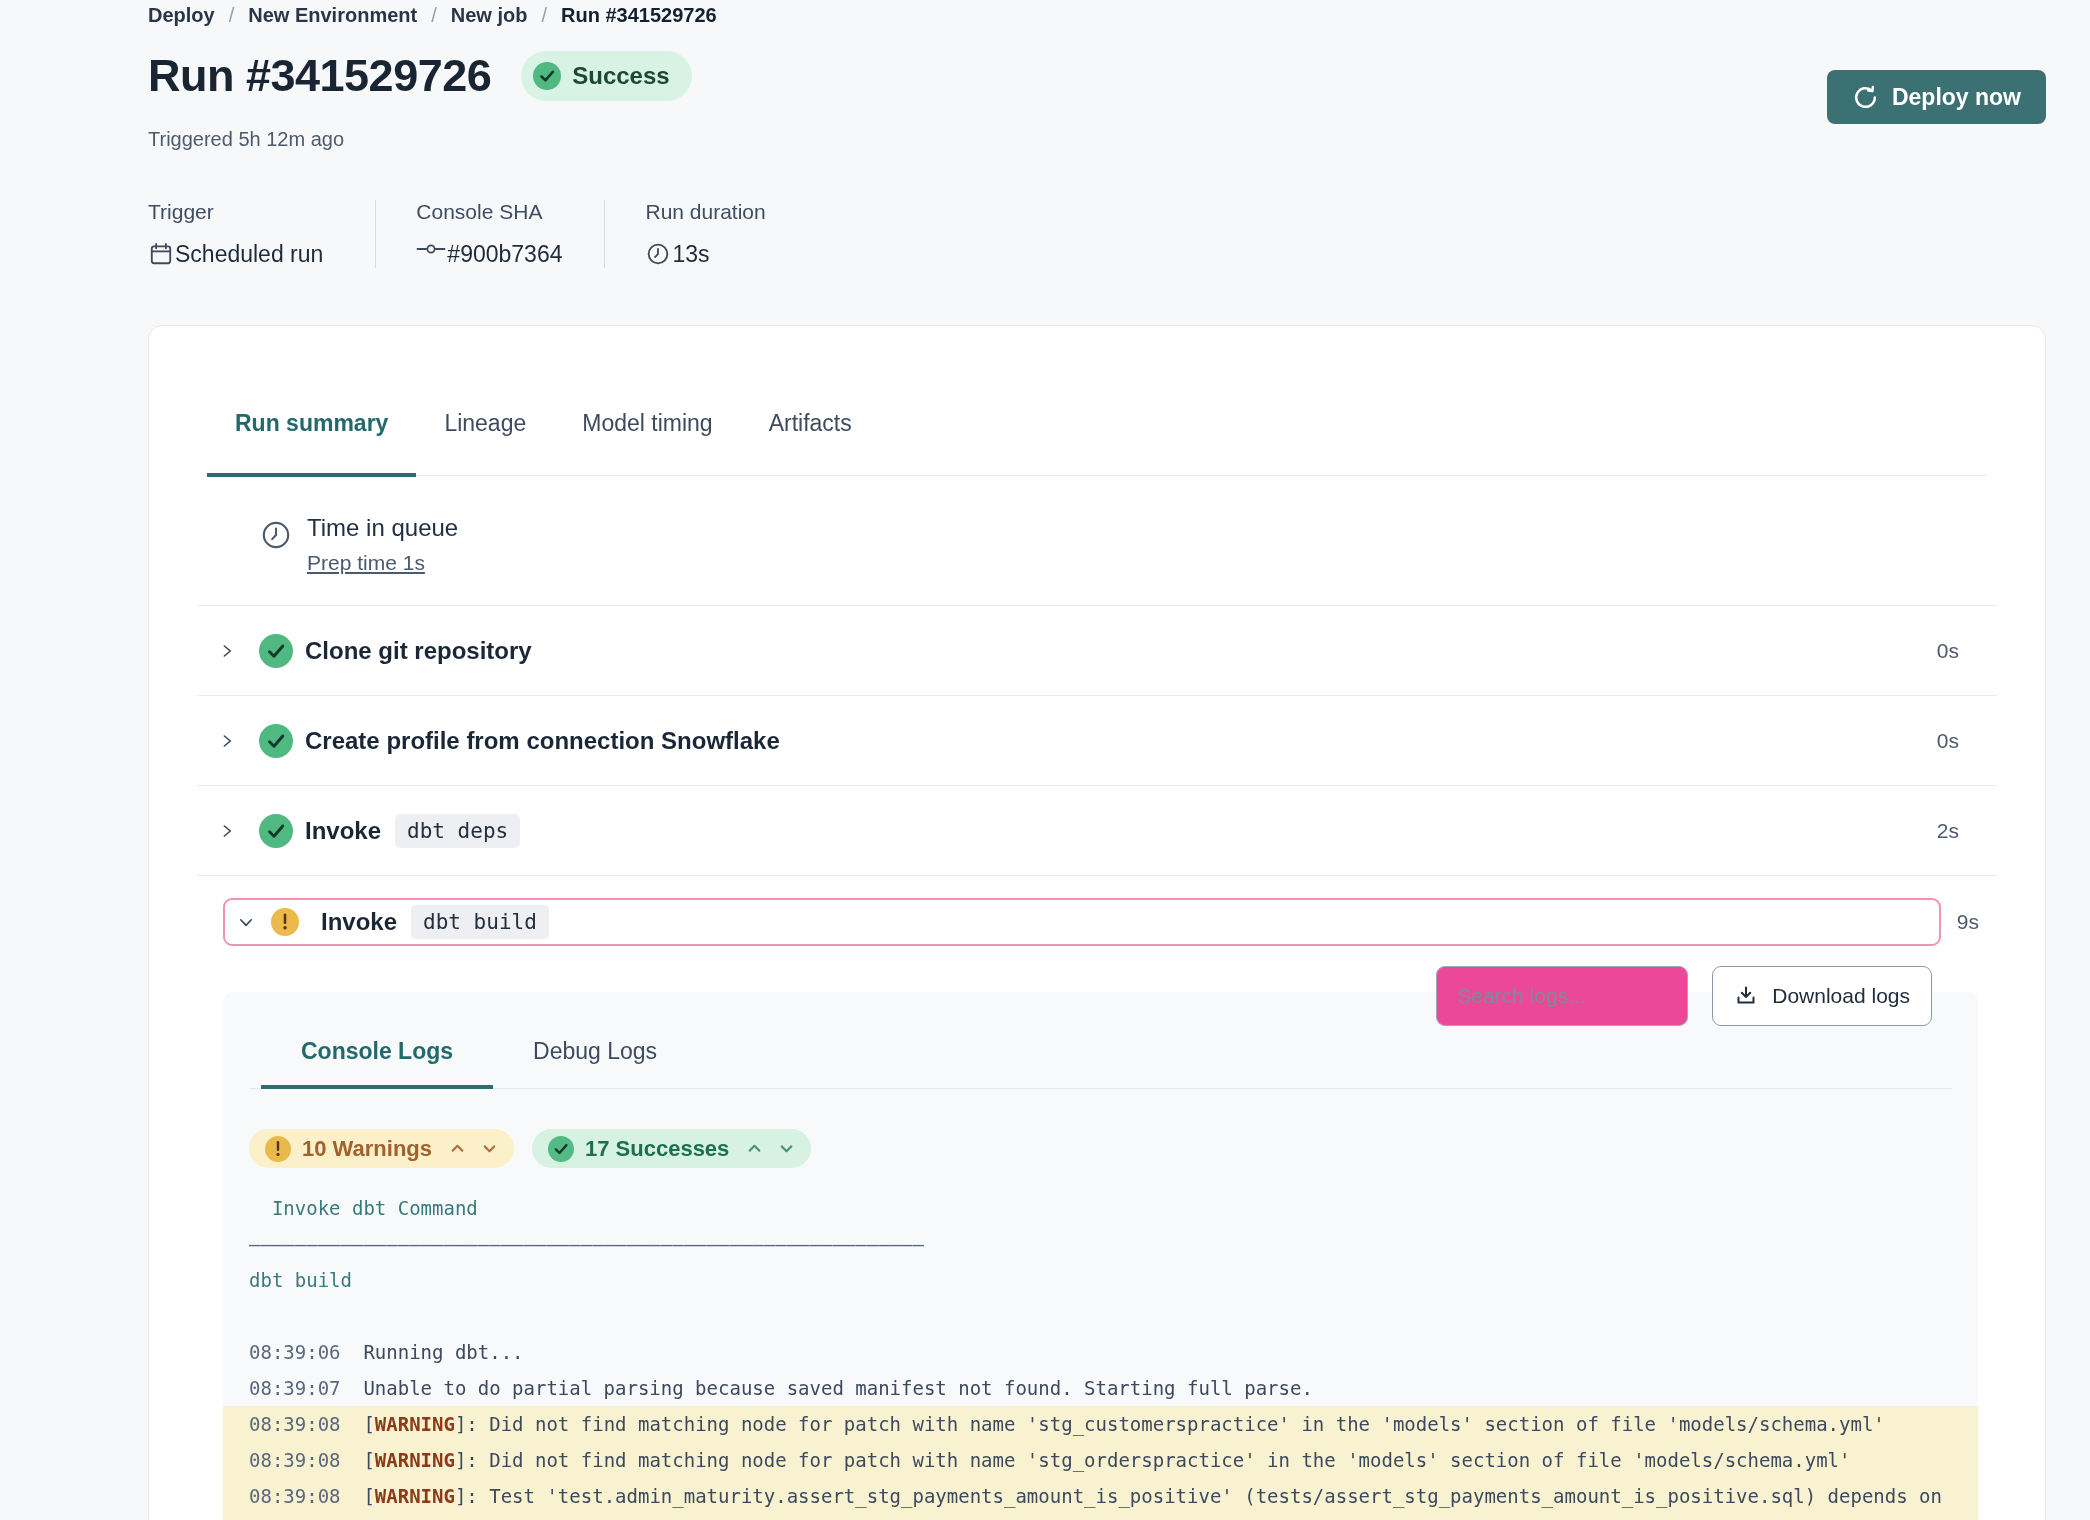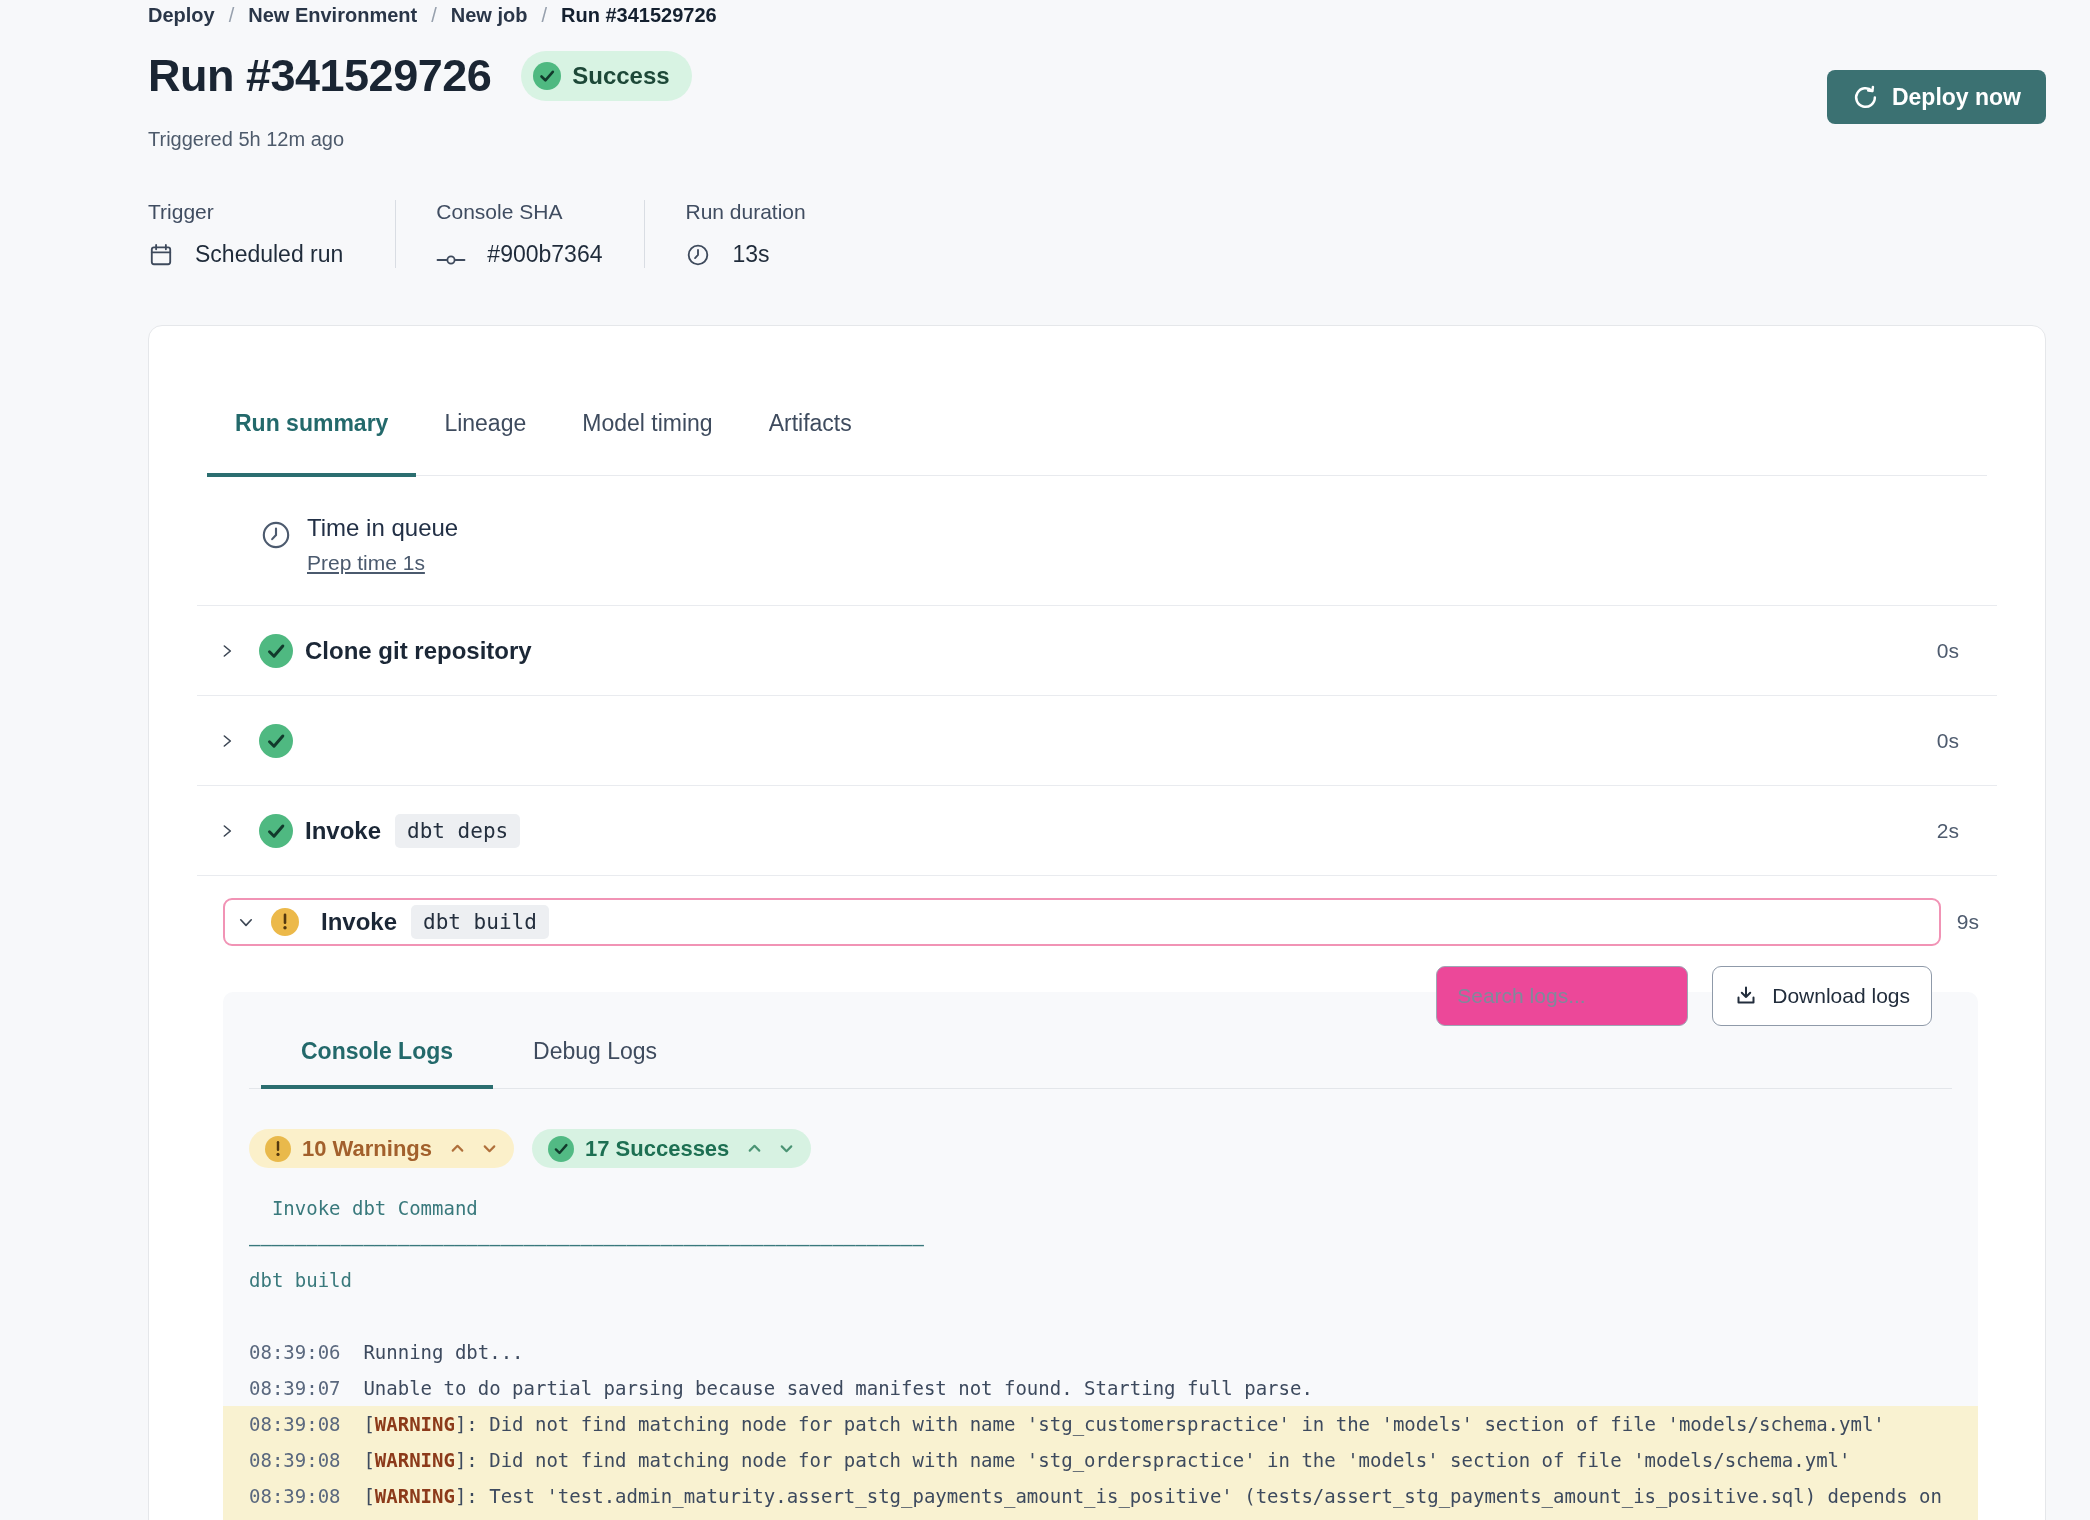--- a/index.html
+++ b/index.html
@@ -26,21 +26,21 @@
   
   .rerun-btn{position:absolute;top:70px;right:44px;height:54px;background:#3b7172;color:#fff;
     border:none;border-radius:8px;display:flex;align-items:center;gap:13px;padding:0 25px;
     font-size:23px;font-weight:600;font-family:inherit;cursor:pointer}
 
   
   .meta{position:absolute;top:200px;left:148px;display:flex}
   .meta-col{padding-right:52px}
   .meta-col + .meta-col{border-left:1px solid #d9dde3;padding-left:40px;padding-right:42px}
   .meta-label{font-size:21px;color:#404d61;margin-bottom:17px}
-  .meta-value{display:flex;align-items:flex-end;gap:21px;font-size:23px;color:#1f2b3a;font-weight:500}
+  .meta-value{display:flex;align-items:flex-start;gap:1px;font-size:23px;color:#1f2b3a;font-weight:500}
 
   
   .card{position:absolute;top:325px;left:148px;width:1898px;height:1250px;background:#fff;
     border:1px solid #e5e7ea;border-radius:14px;box-sizing:border-box}
 
   .tabs{display:flex;margin:64px 58px 0;border-bottom:1px solid #e8eaee}
   .tab{padding:20px 28px 38px;font-size:23px;color:#3e4b5e;font-weight:500;cursor:pointer}
   .tab.active{color:#23696b;font-weight:700;border-bottom:4px solid #2b6e70;margin-bottom:-2px;padding-bottom:22px}
 
   .queue{display:flex;gap:14px;padding:38px 0 30px 110px}
@@ -212,20 +212,21 @@
       <svg width="16" height="20" viewBox="0 0 24 24">
           <polyline points="8 4.5 17 12 8 19.5" fill="none" stroke="#3c4654" stroke-width="2.4" stroke-linecap="round" stroke-linejoin="round"></polyline>
         </svg>
     </span>
     <span class="step-check">
       <svg width="34" height="34" viewBox="0 0 34 34">
           <circle cx="17" cy="17" r="17" fill="#4fb981"></circle>
           <polyline points="10.5 17.8 15 22.2 23.8 12" fill="none" stroke="#123a2c" stroke-width="3" stroke-linecap="round" stroke-linejoin="round"></polyline>
         </svg>
     </span>
+    <span class="step-label">Create profile from connection Snowflake</span>
     <span class="step-duration">0s</span>
   </div>
 
   <div class="steprow">
     <span>
       <svg width="16" height="20" viewBox="0 0 24 24">
           <polyline points="8 4.5 17 12 8 19.5" fill="none" stroke="#3c4654" stroke-width="2.4" stroke-linecap="round" stroke-linejoin="round"></polyline>
         </svg>
     </span>
     <span class="step-check">

